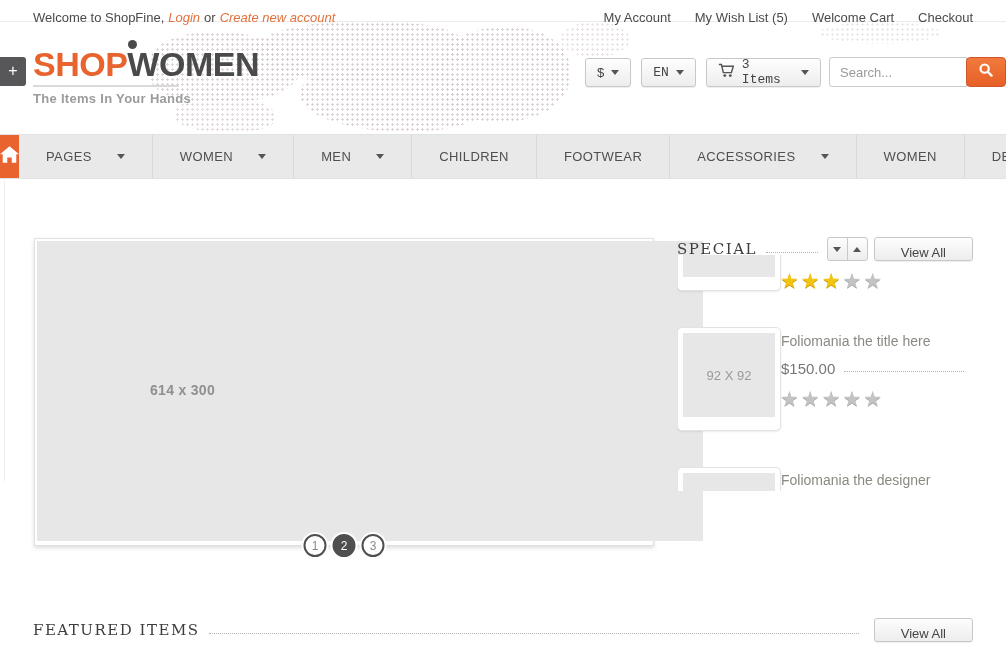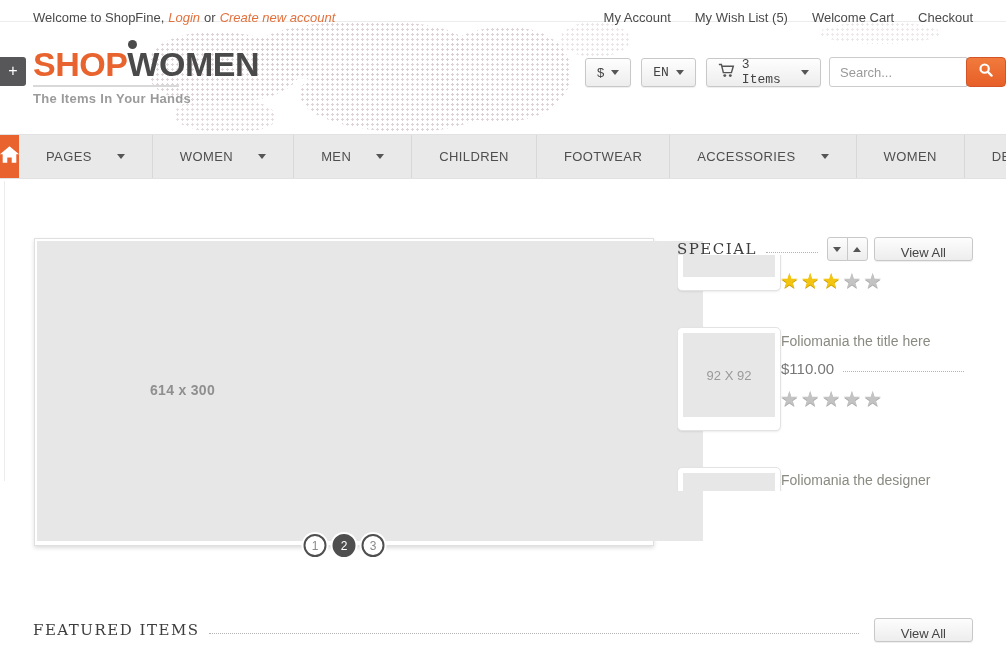--- a/index.html
+++ b/index.html
@@ -283,21 +283,21 @@
     </div>
     <div class="stars" style="top:82px;"><span class="star on">★</span><span class="star on">★</span><span class="star on">★</span><span class="star">★</span><span class="star">★</span></div>
   </div>
 
   <div class="sp-item" style="top:72px; height:140px;">
     <div class="sp-frame">
       <div class="sp-img">92 X 92</div>
     </div>
     <div class="sp-title" style="top:6px;">Foliomania the title here</div>
     <div class="sp-price-row" style="top:33px;">
-      <span class="sp-price">$110.00</span>
+      <span class="sp-price">$150.00</span>
       <span class="dotted"></span>
     </div>
     <div class="stars" style="top:60px;"><span class="star">★</span><span class="star">★</span><span class="star">★</span><span class="star">★</span><span class="star">★</span></div>
   </div>
 
   <div class="sp-item" style="top:212px; height:140px;">
     <div class="sp-frame">
       <div class="sp-img">92 X 92</div>
     </div>
     <div class="sp-title" style="top:5px;">Foliomania the designer</div>

